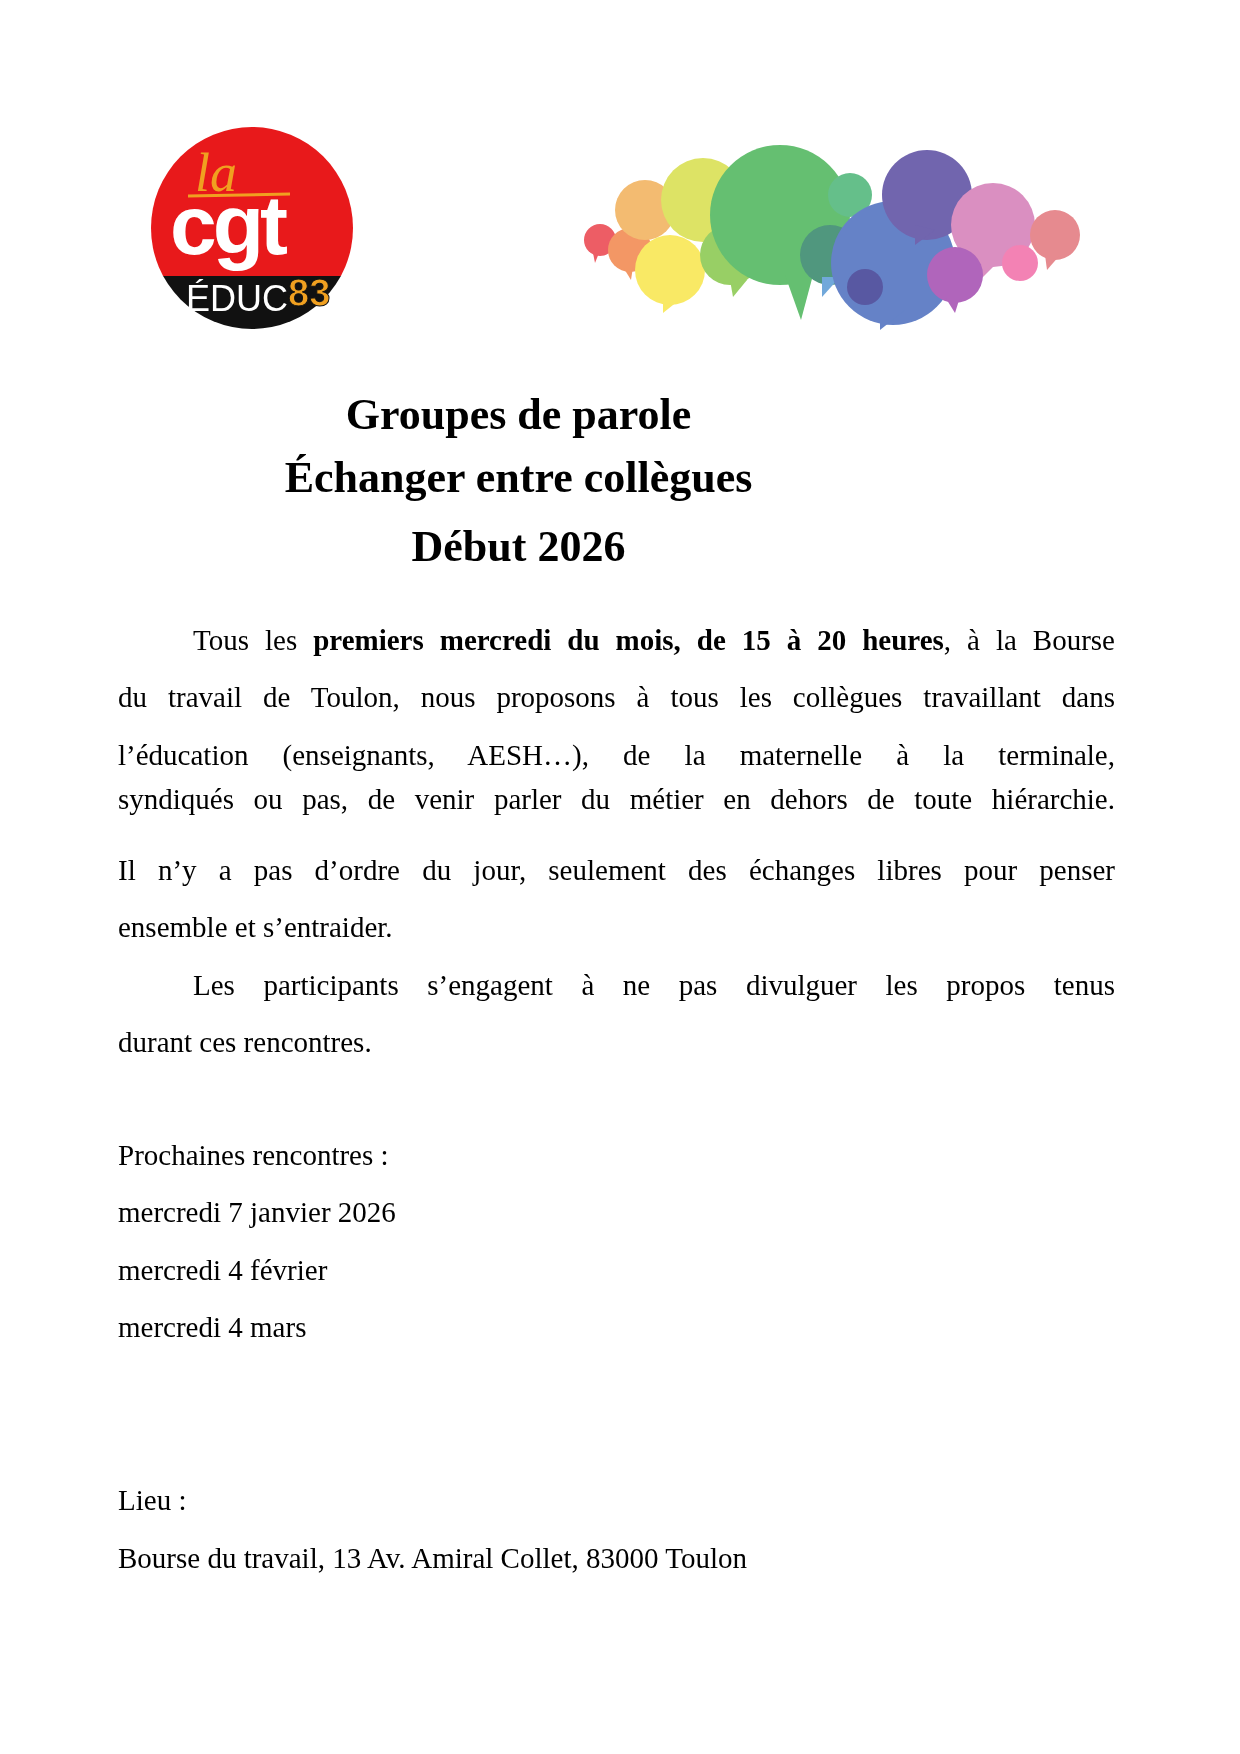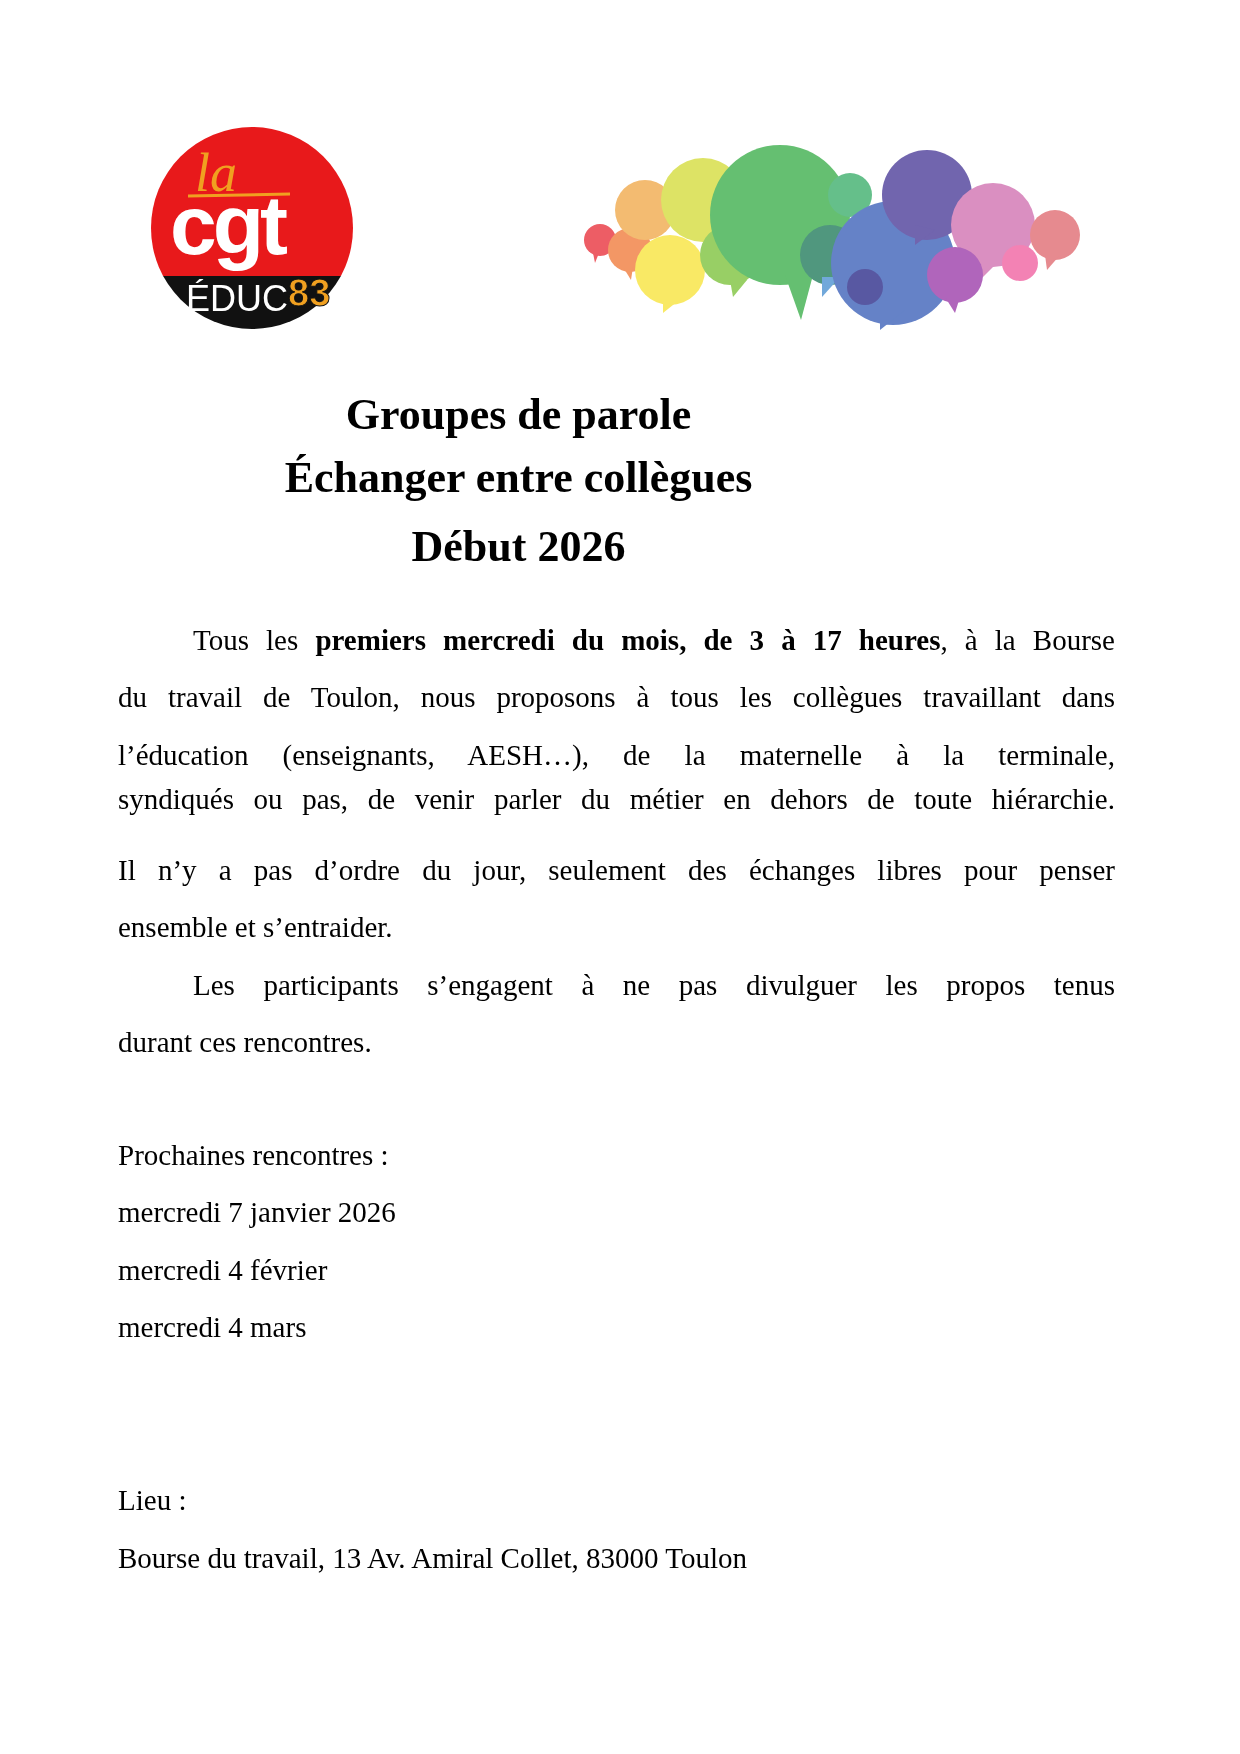--- a/index.html
+++ b/index.html
@@ -67,21 +67,21 @@
         <polygon points="470,130 485,130 472,145" fill="#e06a70"></polygon>
     </g>
   </svg>
 </div>
 
 <div class="abs title" style="top:389px;">Groupes de parole</div>
 <div class="abs title" style="top:452px;text-align:center;">Échanger  entre collègues</div>
 <div class="abs title" style="top:493px;margin-top:28px;">Début 2026</div>
 
 <div class="abs body-line indent just" style="top:623px;">
-  <span>Tous les </span><b>premiers mercredi du mois, de 3 à 17 heures</b><span>, à la Bourse</span>
+  <span>Tous les </span><b>premiers mercredi du mois, de 15 à 20 heures</b><span>, à la Bourse</span>
 </div>
 <div class="abs body-line just" style="top:680px;">du travail de Toulon, nous proposons à tous les collègues travaillant dans</div>
 <div class="abs body-line just" style="top:738px;">l’éducation (enseignants, AESH…), de la maternelle à la terminale,</div>
 <div class="abs body-line just" style="top:782px;">syndiqués ou pas, de venir parler du métier en dehors de toute hiérarchie.</div>
 <div class="abs body-line just" style="top:853px;">Il n’y a pas d’ordre du jour, seulement des échanges libres pour penser</div>
 <div class="abs body-line" style="top:910px;font-family:Liberation Serif, serif;">ensemble et s’entraider.</div>
 
 <div class="abs body-line indent just" style="top:968px;">Les participants s’engagent à ne pas divulguer les propos tenus</div>
 <div class="abs body-line" style="top:1025px;">durant ces rencontres.</div>
 

